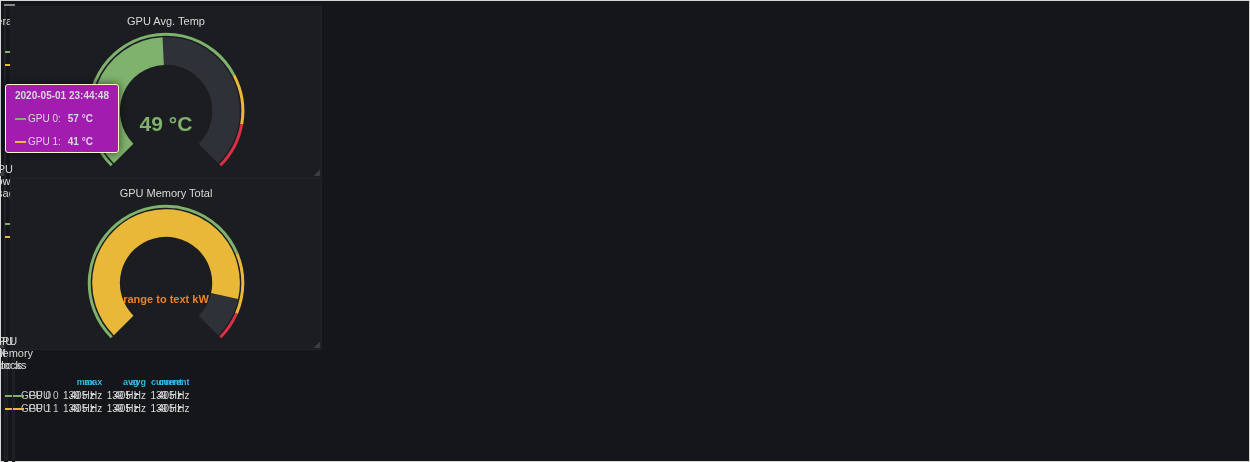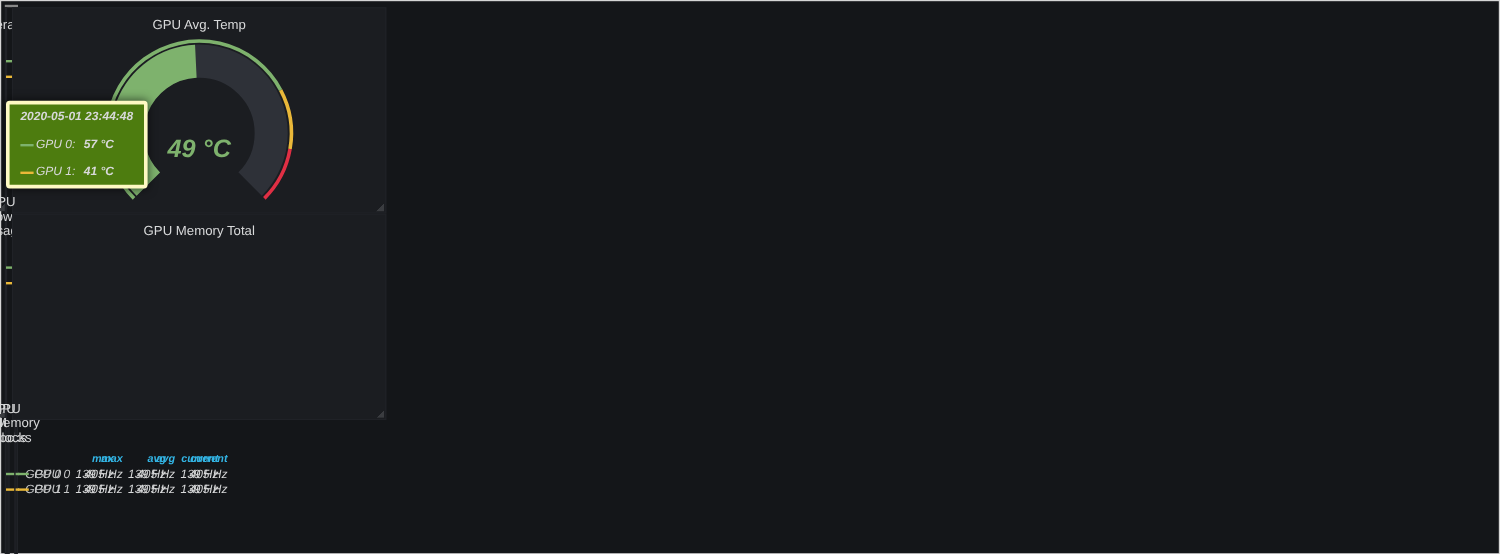--- a/index.html
+++ b/index.html
@@ -9,38 +9,38 @@
   .dash{display:grid;grid-template-rows:144px 152px 150px;gap:4px;height:100%;}
   .row{display:grid;gap:4px;min-height:0;}
   .row-1,.row-2{grid-template-columns:1fr 312px;}
   .row-3{grid-template-columns:1fr 1fr;}
   .panel{position:relative;background:#1b1d21;border:1px solid #202227;display:flex;flex-direction:column;min-width:0;}
   .panel::after{content:"";position:absolute;right:1px;bottom:1px;width:7px;height:7px;
     background:linear-gradient(135deg,transparent 55%,#3a3c40 55%);}
   .panel-header{height:20px;flex:0 0 20px;display:flex;align-items:flex-end;justify-content:center;
     font-size:11px;font-weight:500;color:#d8d9da;cursor:pointer;}
   .caret{color:#9fa7b3;font-size:9px;margin-left:5px;}
-  .panel-body{flex:1;display:flex;min-height:0;font-style:italic;}
+  .panel-body{flex:1;display:flex;min-height:0;}
   .chart-area{flex:1;position:relative;min-width:0;}
   svg.chart,svg.gauge{width:100%;height:100%;display:block;}
   .tick{fill:#8c8d8f;font-size:9px;}
   .gauge-wrap{flex:1;min-height:0;}
   
   .legend{flex:0 0 auto;padding:5px 12px 0 0;}
   .legend-r1{width:160px;}
   .legend-r2{width:178px;}
   .legend-r3{width:150px;}
   table.legend-table{border-collapse:collapse;margin-left:auto;}
   table.legend-table th{color:#33b5e5;font-size:9px;font-weight:700;text-align:right;padding:1px 0 2px 12px;}
   table.legend-table td{font-size:10px;padding:1px 0 1px 12px;white-space:nowrap;}
   td.lname{color:#c7c8c9;text-align:left;padding-left:0 !important;cursor:pointer;}
   td.lval{color:#d8d9da;text-align:right;}
   .dash{display:inline-block;width:11px;border-top:2px solid #888;margin-right:5px;vertical-align:middle;}
   
-  .tooltip{position:absolute;left:89%;top:38%;z-index:6;background:#4d7c0f;border:3px solid #fef9c3;
+  .tooltip{position:absolute;left:89%;top:38%;z-index:6;background:#a21caf;border:1px solid #fef9c3;
     border-radius:3px;padding:5px 9px;font-size:10px;color:#d8d9da;white-space:nowrap;box-shadow:0 0 8px rgba(0,0,0,.6);}
   .tt-time{font-weight:700;margin-bottom:3px;}
   .tt-row{display:flex;align-items:center;margin-top:12px;}
   .tt-row b{margin-left:5px;}
   .tt-row span{margin-right:2px;}
 </style>
 </head>
 <body>
 
 <div class="frame">
@@ -247,20 +247,32 @@
                 </tbody>
               </table>
             </div>
         </div>
       </div>
 
       <div class="panel">
         <div class="panel-header">
           <span>GPU Memory Total</span>
         </div>
+        <div class="panel-body">
+          <div class="gauge-wrap">
+            <svg class="gauge" viewBox="0 0 310 150">
+                <path d="M 112.6 126.4 A 60.0 60.0 0 1 1 197.4 126.4" stroke="#2e3138" fill="none" stroke-width="27.6"></path>
+                <path d="M 112.6 126.4 A 60.0 60.0 0 1 1 213.6 97.1" stroke="#eab839" fill="none" stroke-width="27.6"></path>
+                <path d="M 100.7 138.3 A 76.8 76.8 0 1 1 226.0 54.6" stroke="#7eb26d" fill="none" stroke-width="3"></path>
+                <path d="M 226.0 54.6 A 76.8 76.8 0 0 1 225.5 114.5" stroke="#eab839" fill="none" stroke-width="3"></path>
+                <path d="M 225.5 114.5 A 76.8 76.8 0 0 1 209.3 138.3" stroke="#e02f44" fill="none" stroke-width="3"></path>
+                <text x="155" y="103.80000000000001" text-anchor="middle" fill="#ed8128" font-size="11" font-weight="bold">range to text kW</text>
+              </svg>
+          </div>
+        </div>
       </div>
     </div>
 
     
     <div class="row row-3">
       <div class="panel">
         <div class="panel-header">
           <span>GPU SM Clocks</span>
         </div>
         <div class="panel-body">

